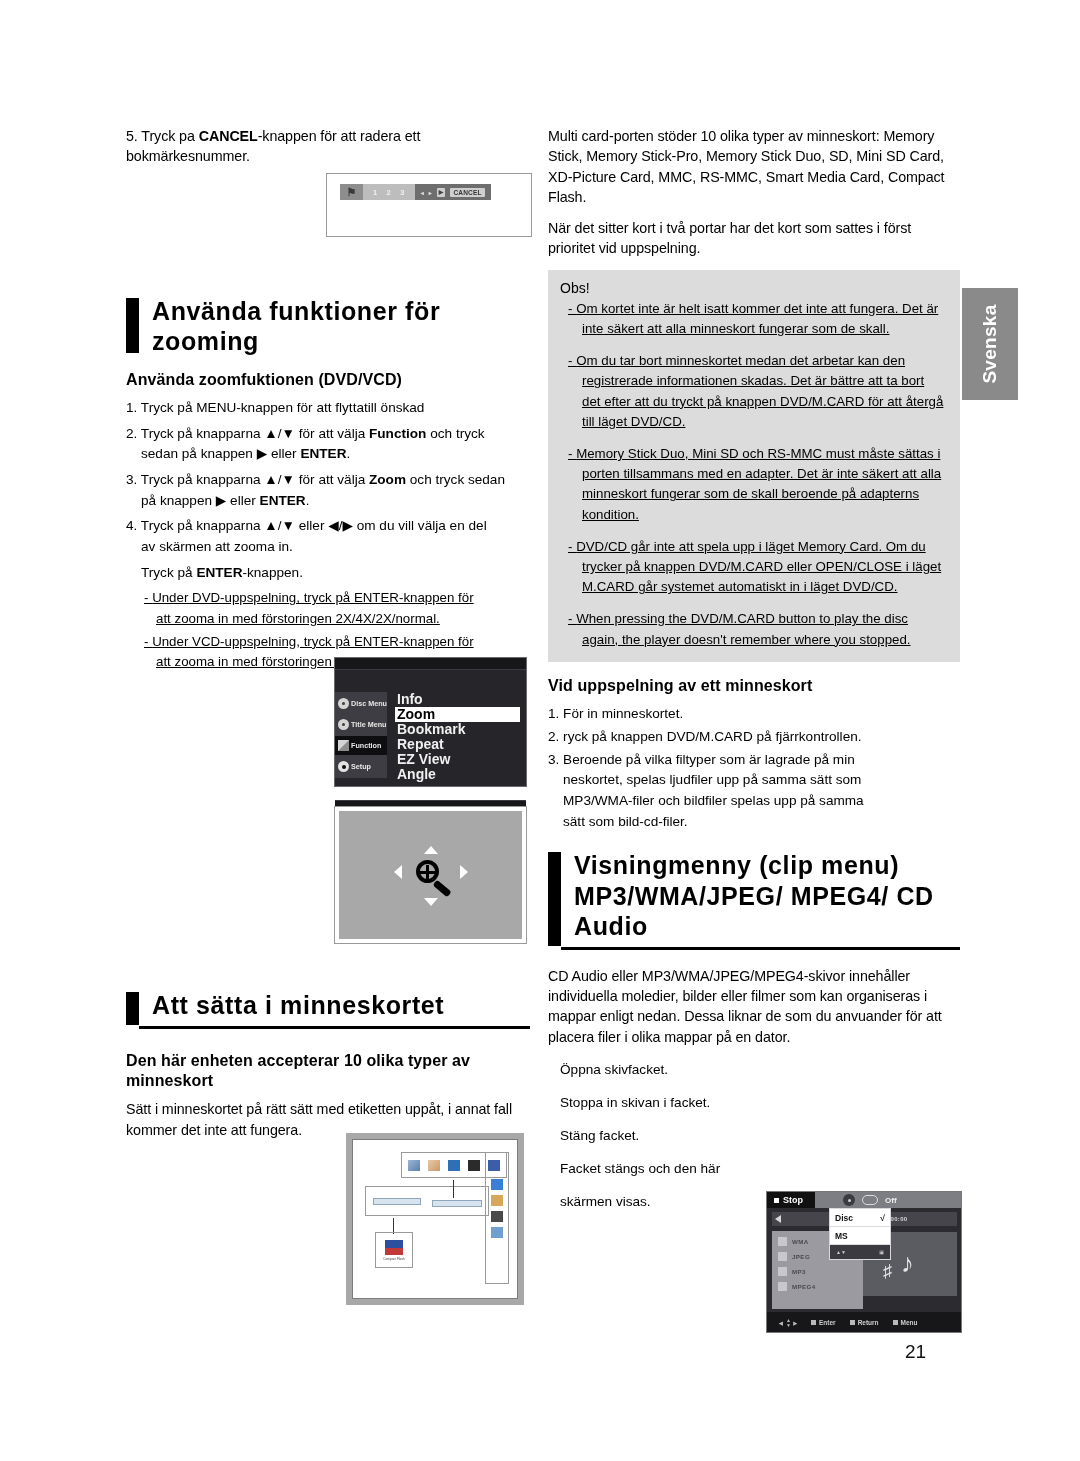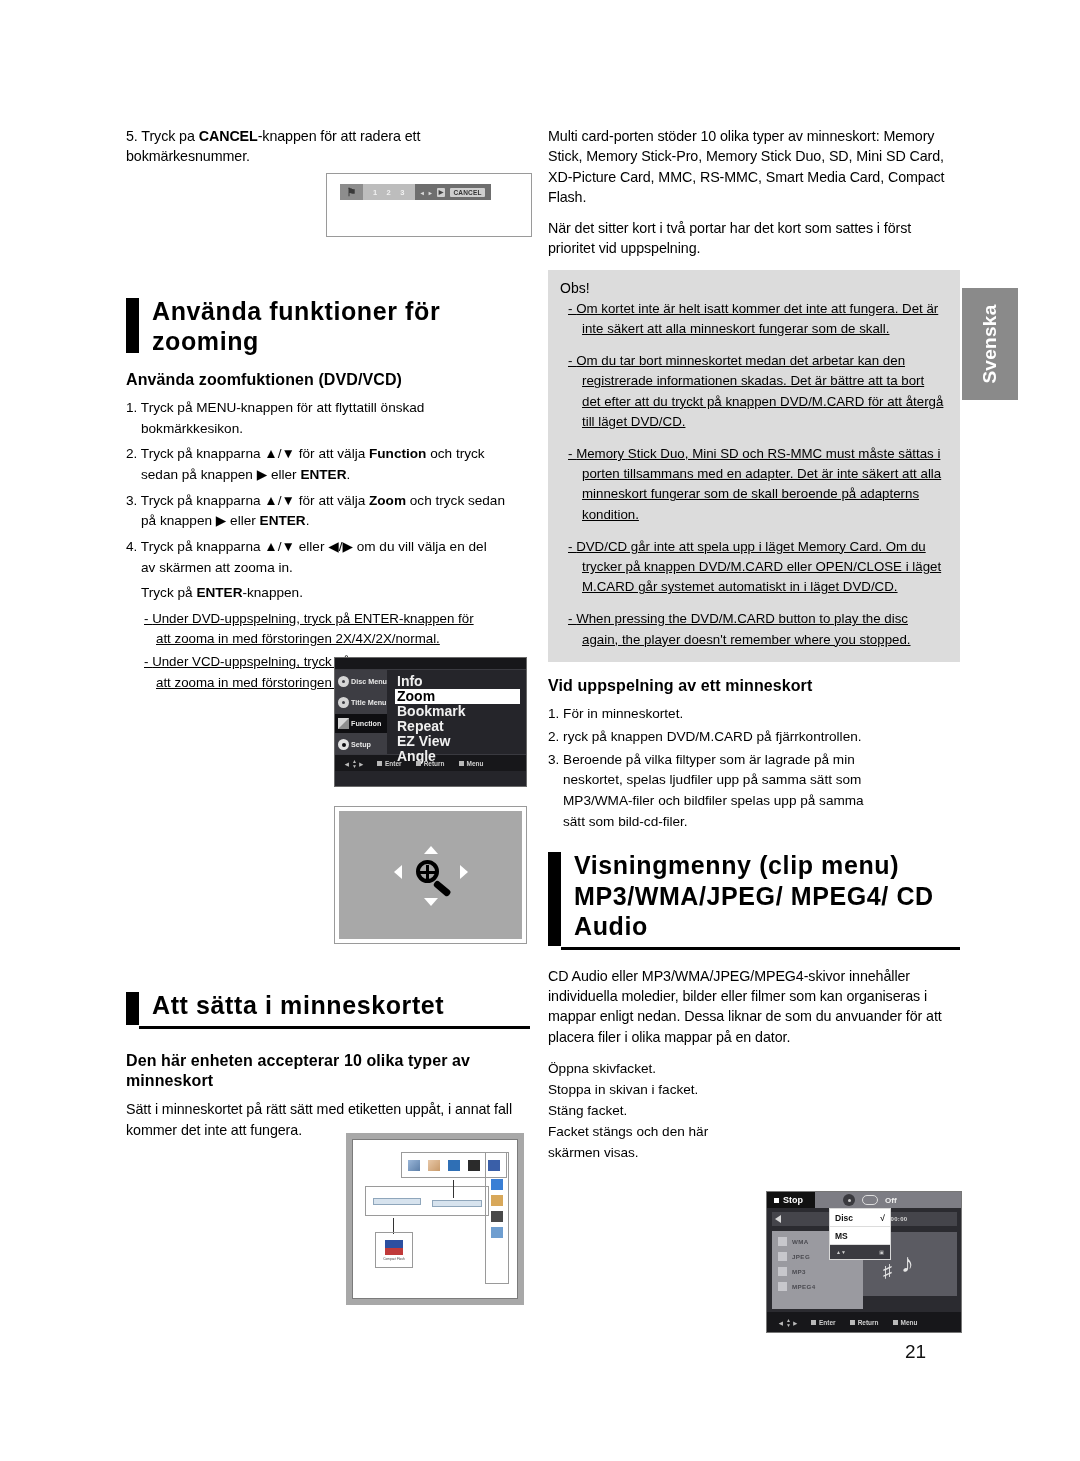--- a/index.html
+++ b/index.html
@@ -181,21 +181,21 @@
     border: 1px solid #6a6a6a;
     box-sizing: border-box;
     color: #fff;
     font-size: 8px;
   }
   .osd-topbar {
     height: 11px;
     background: #17171a;
     border-bottom: 1px solid #3a3a40;
   }
-  .osd-body { display: flex; height: 84px; }
+  .osd-body { display: flex; height: 130px; align-items: center; }
   .osd-side {
     width: 52px;
     background: #3d3d43;
     padding-top: 2px;
   }
   .osd-sideitem {
     height: 19px;
     margin: 0 0 2px 0;
     display: flex;
     align-items: center;
@@ -627,41 +627,41 @@
     left: 905px;
     top: 1341px;
     font-size: 19px;
     color: #111;
   }
 
   .small-note-list {
     font-size: 13.6px;
     line-height: 1.55;
   }
-  .small-note-list div { margin: 0; }
+  .small-note-list div { margin: 12px; }
 </style>
 </head>
 <body>
 
 <div class="page">
 
   <div class="col-left">
 
     <p class="p"><span>5. Tryck pa </span><b>CANCEL</b><span>-knappen för att radera ett bokmärkesnummer.</span></p>
 
     <div style="height:118px"></div>
 
     <div class="section-head">
       <span class="bar"></span>
       <h2>Använda funktioner för zooming</h2>
     </div>
 
     <div class="sub-head">Använda zoomfuktionen (DVD/VCD)</div>
 
-    <p class="num-item"><span>1. Tryck på MENU-knappen för att flyttatill önskad</span><span class="cont">bokmärkkesikon.</span></p>
+    <p class="num-item"><span>1. Tryck på MENU-knappen för att flyttatill önskad</span></p>
 
     <p class="num-item"><span>2. Tryck på knapparna </span><span>▲/▼</span><span> för att välja </span><b>Function</b><span> och tryck</span><span class="cont"><span>sedan på knappen </span><span>▶</span><span> eller </span><b>ENTER</b><span>.</span></span></p>
 
     <p class="num-item"><span>3. Tryck på knapparna </span><span>▲/▼</span><span> för att välja </span><b>Zoom</b><span> och tryck sedan</span><span class="cont"><span>på knappen </span><span>▶</span><span> eller </span><b>ENTER</b><span>.</span></span></p>
 
     <p class="num-item"><span>4. Tryck på knapparna </span><span>▲/▼</span><span> eller </span><span>◀/▶</span><span>  om du vill välja en del</span><span class="cont">av skärmen att zooma in.</span></p>
 
     <p class="num-item" style="padding-left:15px;text-indent:0;margin-top:0"><span>Tryck på </span><b>ENTER</b><span>-knappen.</span></p>
 
     <p class="dash-item"><span>- </span><span>Under DVD-uppspelning, tryck på ENTER-knappen för</span><span class="cont">att zooma in med förstoringen 2X/4X/2X/normal.</span></p>

